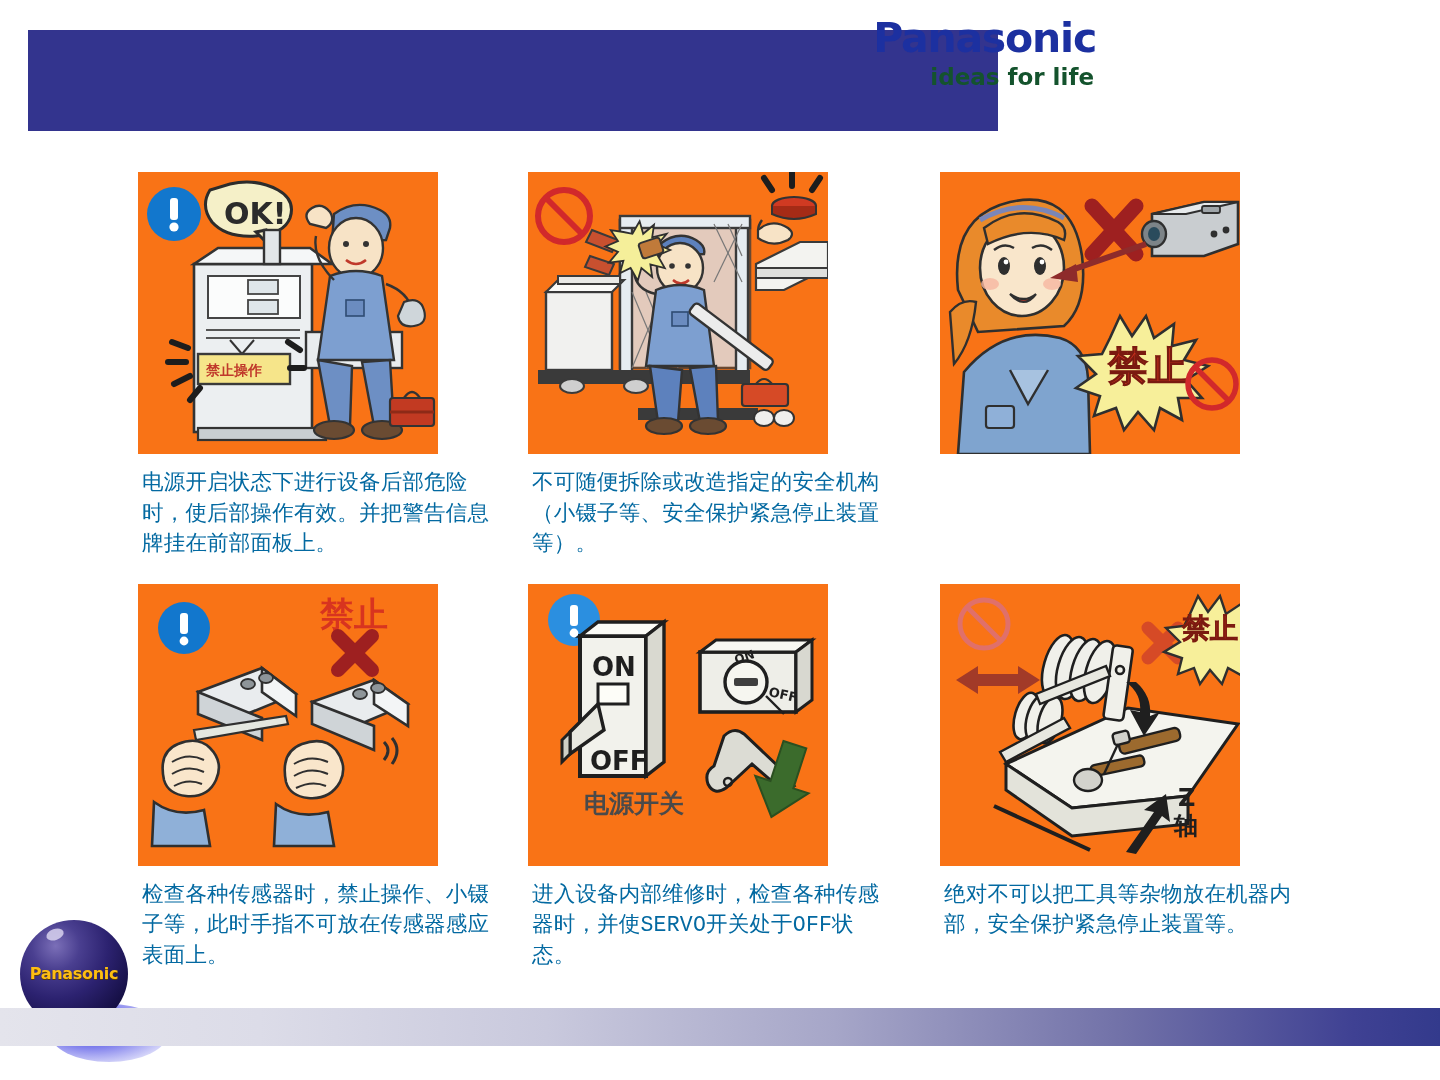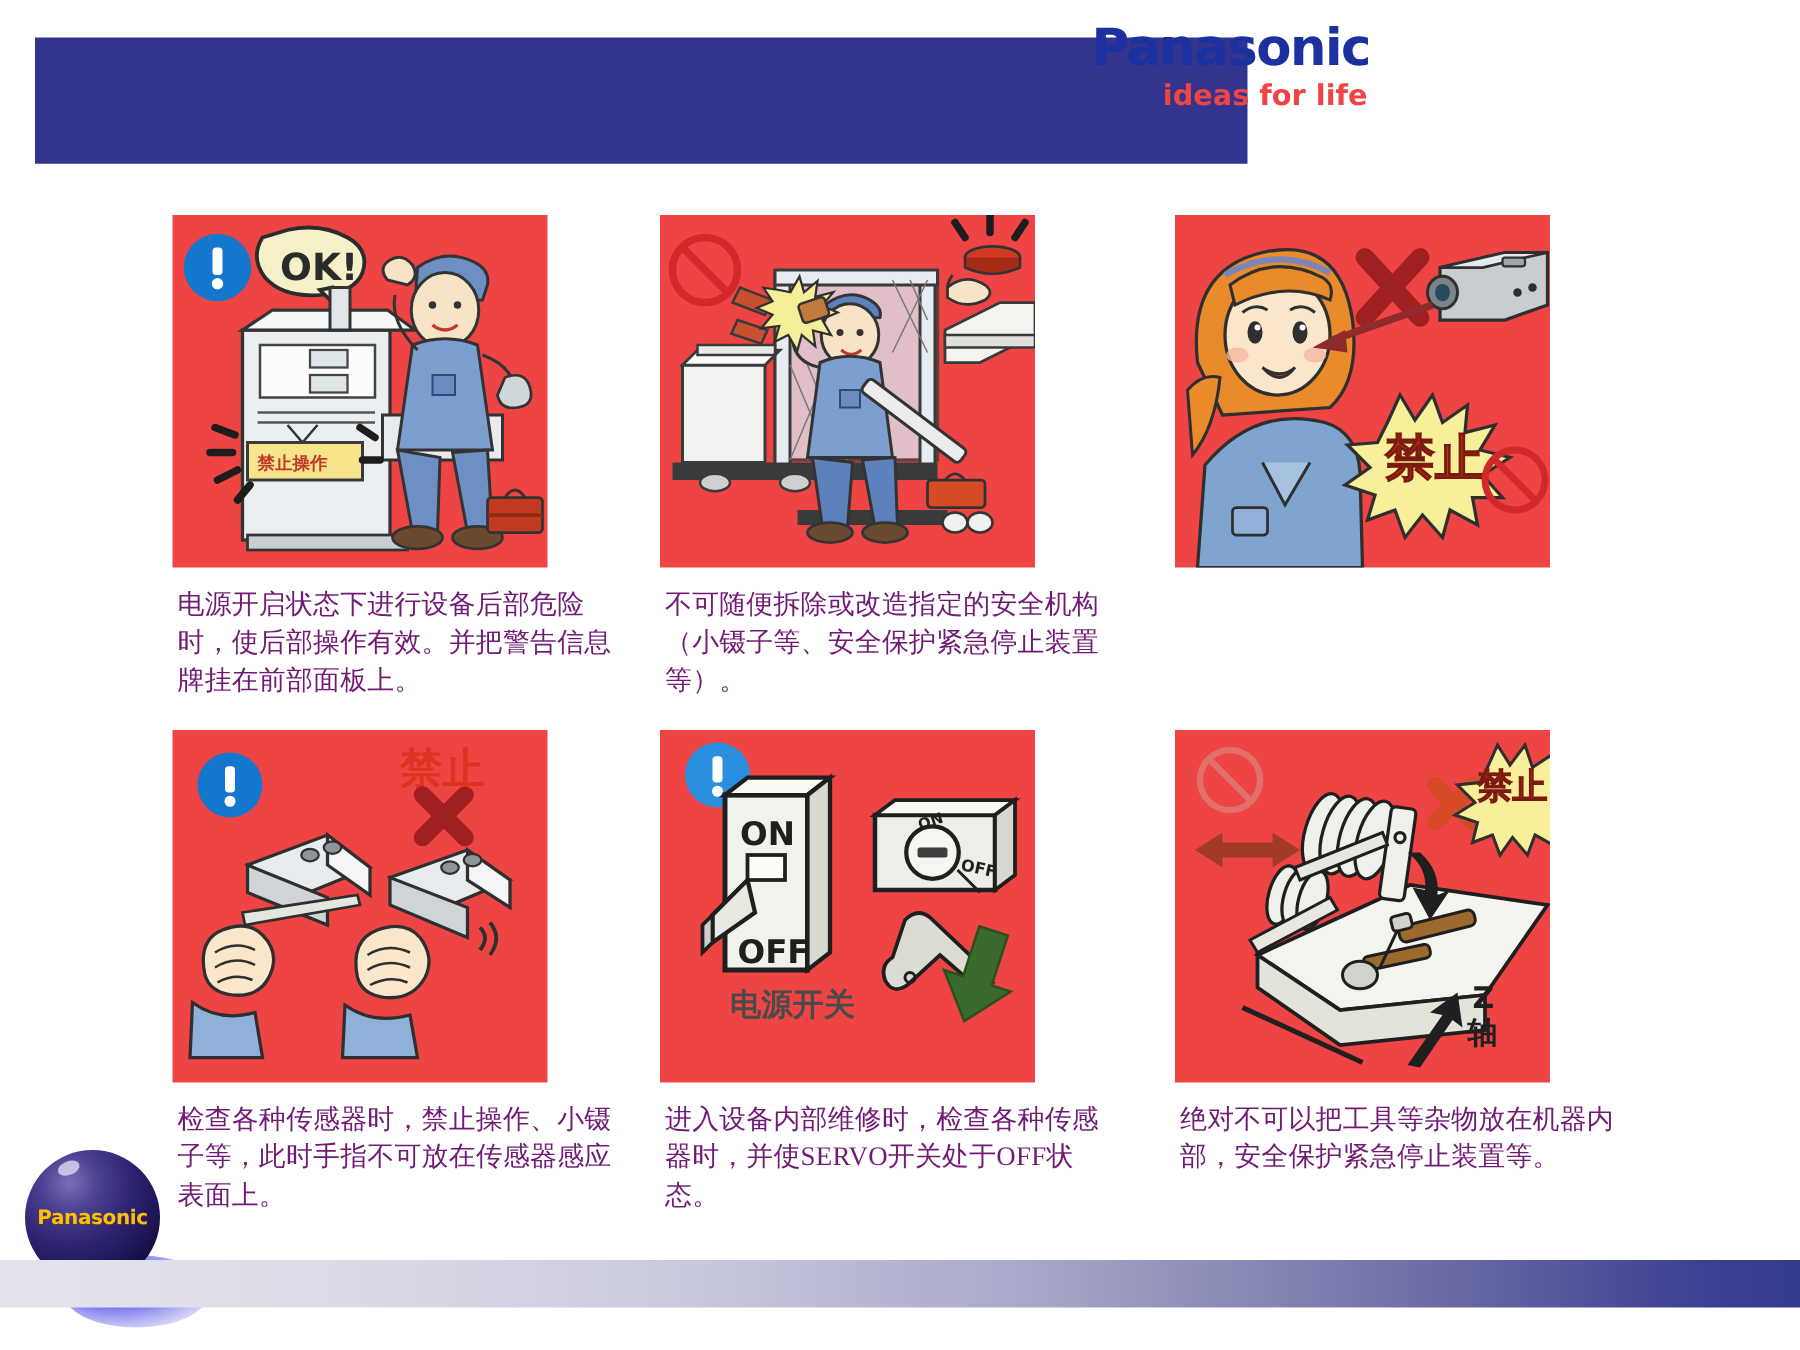--- a/index.html
+++ b/index.html
@@ -21,41 +21,41 @@
     position:absolute;right:44px;top:18px;text-align:right;line-height:1;
   }
   .brand-name{
     font-family:"DejaVu Sans","Liberation Sans",sans-serif;
     font-weight:bold;font-size:41px;letter-spacing:-1.2px;
     color:#1c30a0;display:block;
   }
   .brand-tag{
     font-family:"DejaVu Sans","Liberation Sans",sans-serif;
     font-weight:bold;font-size:23px;letter-spacing:0px;
-    color:#ef4444;display:block;margin-top:7px;margin-right:2px;
+    color:#14532d;display:block;margin-top:7px;margin-right:2px;
   }
 
   
   .grid{
     position:absolute;left:128px;top:172px;
     width:1200px;
     display:grid;
     grid-template-columns:390px 412px 398px;
     grid-template-rows:auto auto;
     row-gap:24px;
   }
   .cell{position:relative;}
   .figure{
     position:relative;width:300px;height:282px;margin:0 auto 0 10px;
-    background:#ef4444;
+    background:#f97316;
   }
   .caption{
     margin:14px 0 0 14px;
-    font-family:Liberation Serif, serif;
-    font-size:21.5px;line-height:1.42;color:#701a75;
+    font-family:Liberation Mono, monospace;
+    font-size:21.5px;line-height:1.42;color:#0369a1;
     letter-spacing:0.2px;width:350px;
   }
 
   
   .svgfig{display:block;width:100%;height:100%;}
 
   
   .sphere-wrap{position:absolute;left:8px;top:918px;width:170px;height:140px;}
   .shadow-ellipse{
     position:absolute;left:42px;top:86px;width:118px;height:58px;border-radius:50%;

